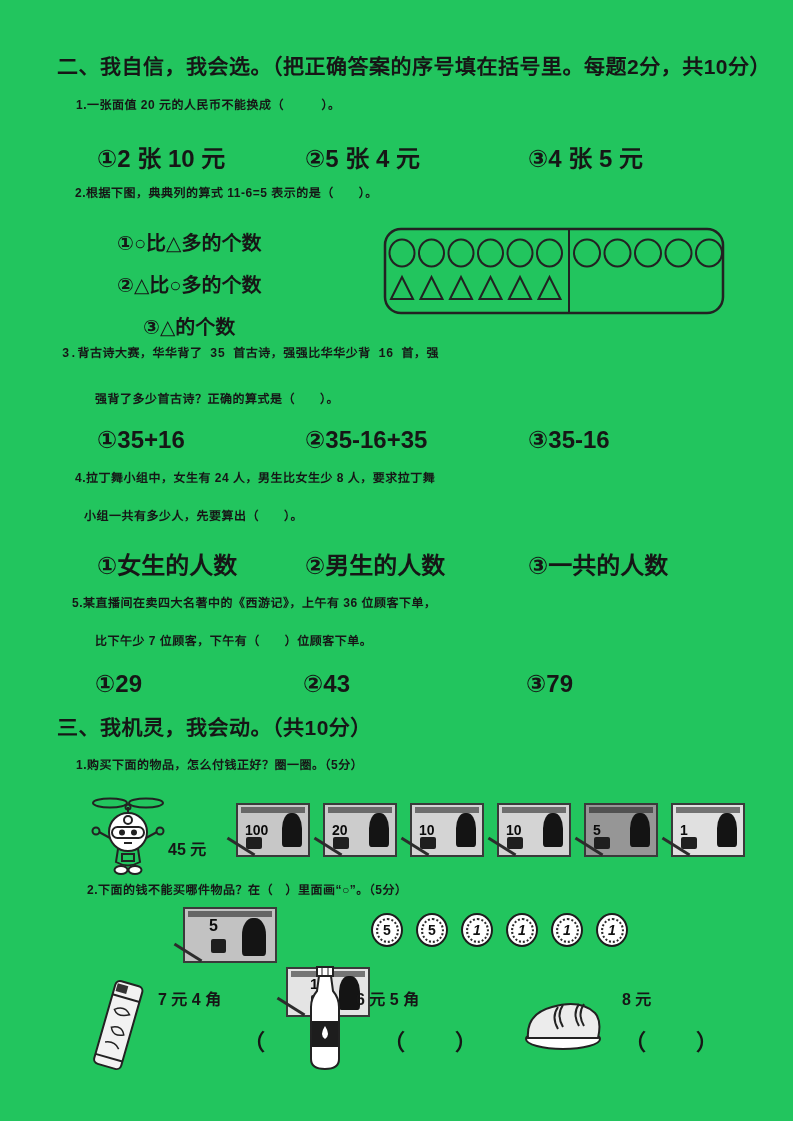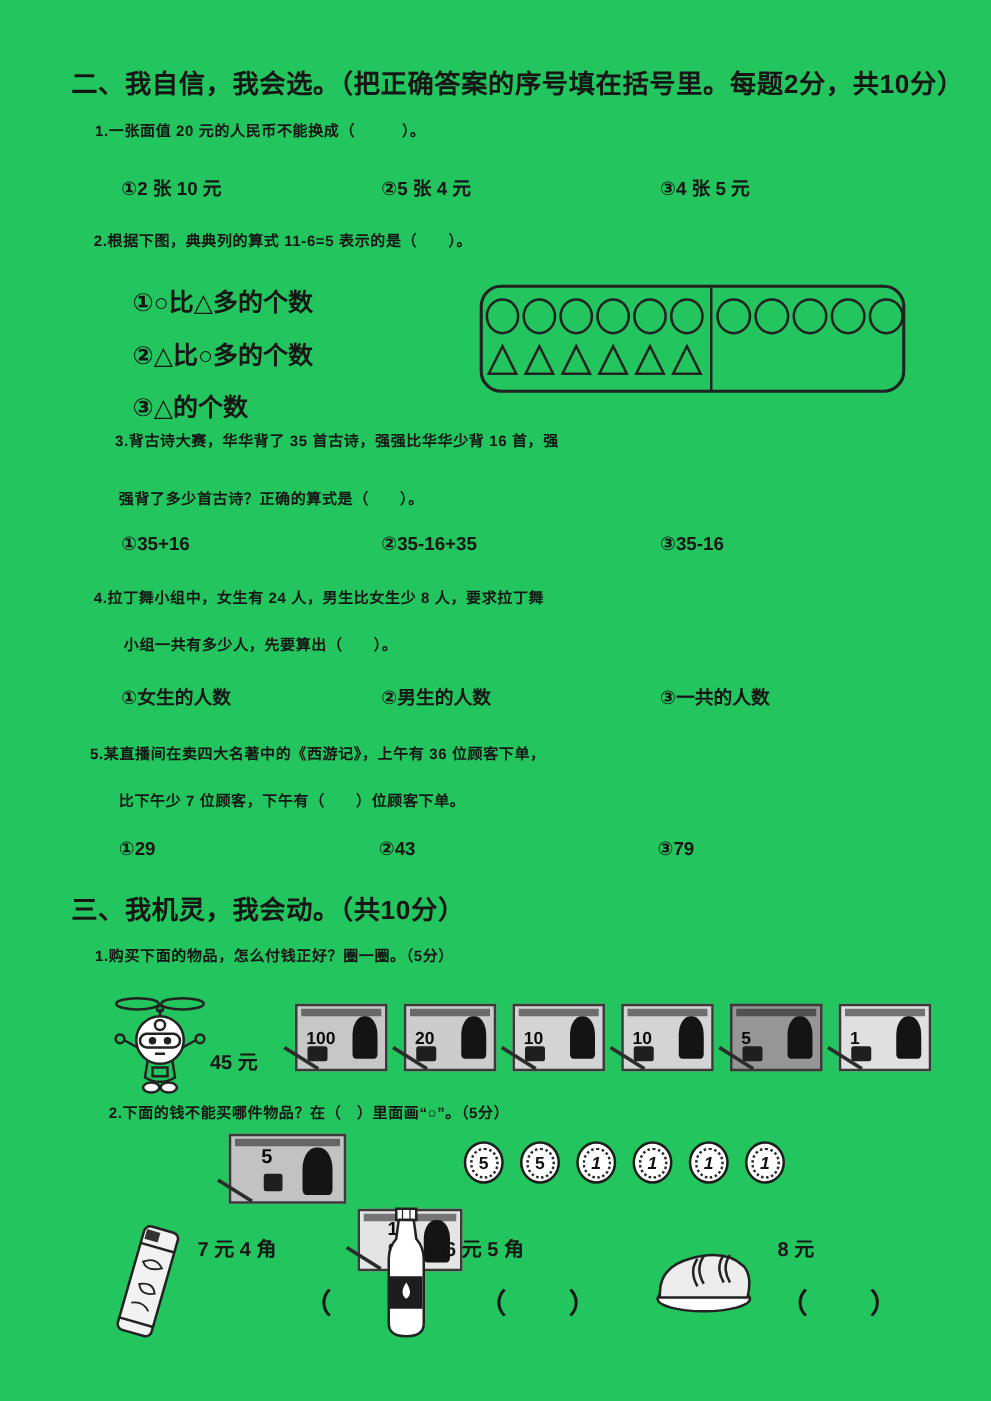--- a/index.html
+++ b/index.html
@@ -4,21 +4,21 @@
 <style>
   html,body{margin:0;padding:0;background:#ffffff;}
   .paper{
     position:relative;width:793px;height:1121px;background:#22c55e;
     font-family:"Liberation Sans","DejaVu Sans",sans-serif;
     font-weight:700;color:#161616;overflow:hidden;
   }
   .abs{position:absolute;white-space:nowrap;}
   .heading{font-size:21px;letter-spacing:0.5px;}
   .qtext{font-size:12px;letter-spacing:0.5px;}
-  .opt-grid{display:grid;grid-template-columns:208px 223px 1fr;font-size:15px;}
+  .opt-grid{display:grid;grid-template-columns:208px 223px 1fr;font-size:24px;}
   .opt-stack{font-size:20px;line-height:42px;}
   .price{font-size:16px;}
   .blank{font-size:22px;letter-spacing:2px;}
   
   .bill{position:relative;width:74px;height:54px;border:2px solid #3a3a3a;box-sizing:border-box;}
   .bill-strip{position:absolute;top:2px;left:3px;right:3px;height:6px;background:rgba(25,25,25,.55);}
   .bill-num{position:absolute;left:7px;top:17px;font-size:14px;font-weight:800;color:#0b0b0b;}
   .bill-seal{position:absolute;left:8px;bottom:6px;width:16px;height:12px;background:#1f1f1f;border-radius:2px;}
   .bill-portrait{position:absolute;right:6px;top:8px;width:20px;height:34px;background:#141414;border-radius:45% 45% 12% 12%;}
   .bill-slash{position:absolute;left:-13px;bottom:7px;width:32px;height:3px;background:#2c2c2c;transform:rotate(32deg);}
@@ -56,21 +56,21 @@
   <div class="abs heading" style="left:57px;top:50px;">二、我自信，我会选。（把正确答案的序号填在括号里。每题2分，共10分）</div>
 
   <div class="abs qtext" style="left:76px;top:95px;">1.一张面值 20 元的人民币不能换成（　　　）。</div>
   <div class="abs opt-grid" style="left:97px;top:139px;width:660px;">
     <span>①2 张 10 元</span>
     <span>②5 张 4 元</span>
     <span>③4 张 5 元</span>
   </div>
 
   <div class="abs qtext" style="left:75px;top:183px;">2.根据下图，典典列的算式 11-6=5 表示的是（　　）。</div>
-  <div class="abs opt-stack" style="left:106px;top:222px;">
+  <div class="abs opt-stack" style="left:117px;top:222px;text-align:center;">
     <div>①○比△多的个数</div>
     <div>②△比○多的个数</div>
     <div>③△的个数</div>
   </div>
 
   <svg class="abs" style="left:383px;top:227px;" width="342" height="88" viewBox="0 0 342 88">
     <rect x="2" y="2" width="338" height="84" rx="16" fill="none" stroke="#222" stroke-width="2.5"></rect>
     <line x1="186" y1="3" x2="186" y2="85" stroke="#222" stroke-width="2"></line>
     <ellipse cx="19" cy="26" rx="12.5" ry="13.5" fill="none" stroke="#222" stroke-width="2"></ellipse>
     <ellipse cx="48.5" cy="26" rx="12.5" ry="13.5" fill="none" stroke="#222" stroke-width="2"></ellipse>
@@ -84,30 +84,30 @@
     <polygon points="96.5,72 118.5,72 107.5,50" fill="none" stroke="#222" stroke-width="2"></polygon>
     <polygon points="126,72 148,72 137,50" fill="none" stroke="#222" stroke-width="2"></polygon>
     <polygon points="155.5,72 177.5,72 166.5,50" fill="none" stroke="#222" stroke-width="2"></polygon>
     <ellipse cx="204" cy="26" rx="13" ry="13.5" fill="none" stroke="#222" stroke-width="2"></ellipse>
     <ellipse cx="234.5" cy="26" rx="13" ry="13.5" fill="none" stroke="#222" stroke-width="2"></ellipse>
     <ellipse cx="265" cy="26" rx="13" ry="13.5" fill="none" stroke="#222" stroke-width="2"></ellipse>
     <ellipse cx="295.5" cy="26" rx="13" ry="13.5" fill="none" stroke="#222" stroke-width="2"></ellipse>
     <ellipse cx="326" cy="26" rx="13" ry="13.5" fill="none" stroke="#222" stroke-width="2"></ellipse>
   </svg>
 
-  <div class="abs qtext" style="left:92px;top:343px;">3.背古诗大赛，华华背了 35 首古诗，强强比华华少背 16 首，强</div>
+  <div class="abs qtext" style="left:62px;top:343px;font-family:Liberation Mono, monospace;">3.背古诗大赛，华华背了 35 首古诗，强强比华华少背 16 首，强</div>
   <div class="abs qtext" style="left:95px;top:389px;">强背了多少首古诗？正确的算式是（　　）。</div>
   <div class="abs opt-grid" style="left:97px;top:426px;width:660px;">
     <span>①35+16</span>
     <span>②35-16+35</span>
     <span>③35-16</span>
   </div>
 
   <div class="abs qtext" style="left:75px;top:468px;">4.拉丁舞小组中，女生有 24 人，男生比女生少 8 人，要求拉丁舞</div>
-  <div class="abs qtext" style="left:99px;top:506px;">小组一共有多少人，先要算出（　　）。</div>
+  <div class="abs qtext" style="left:84px;top:506px;">小组一共有多少人，先要算出（　　）。</div>
   <div class="abs opt-grid" style="left:97px;top:546px;width:660px;">
     <span>①女生的人数</span>
     <span>②男生的人数</span>
     <span>③一共的人数</span>
   </div>
 
   <div class="abs qtext" style="left:72px;top:593px;">5.某直播间在卖四大名著中的《西游记》，上午有 36 位顾客下单，</div>
   <div class="abs qtext" style="left:95px;top:631px;">比下午少 7 位顾客，下午有（　　）位顾客下单。</div>
   <div class="abs opt-grid" style="left:95px;top:670px;width:662px;">
     <span>①29</span>

